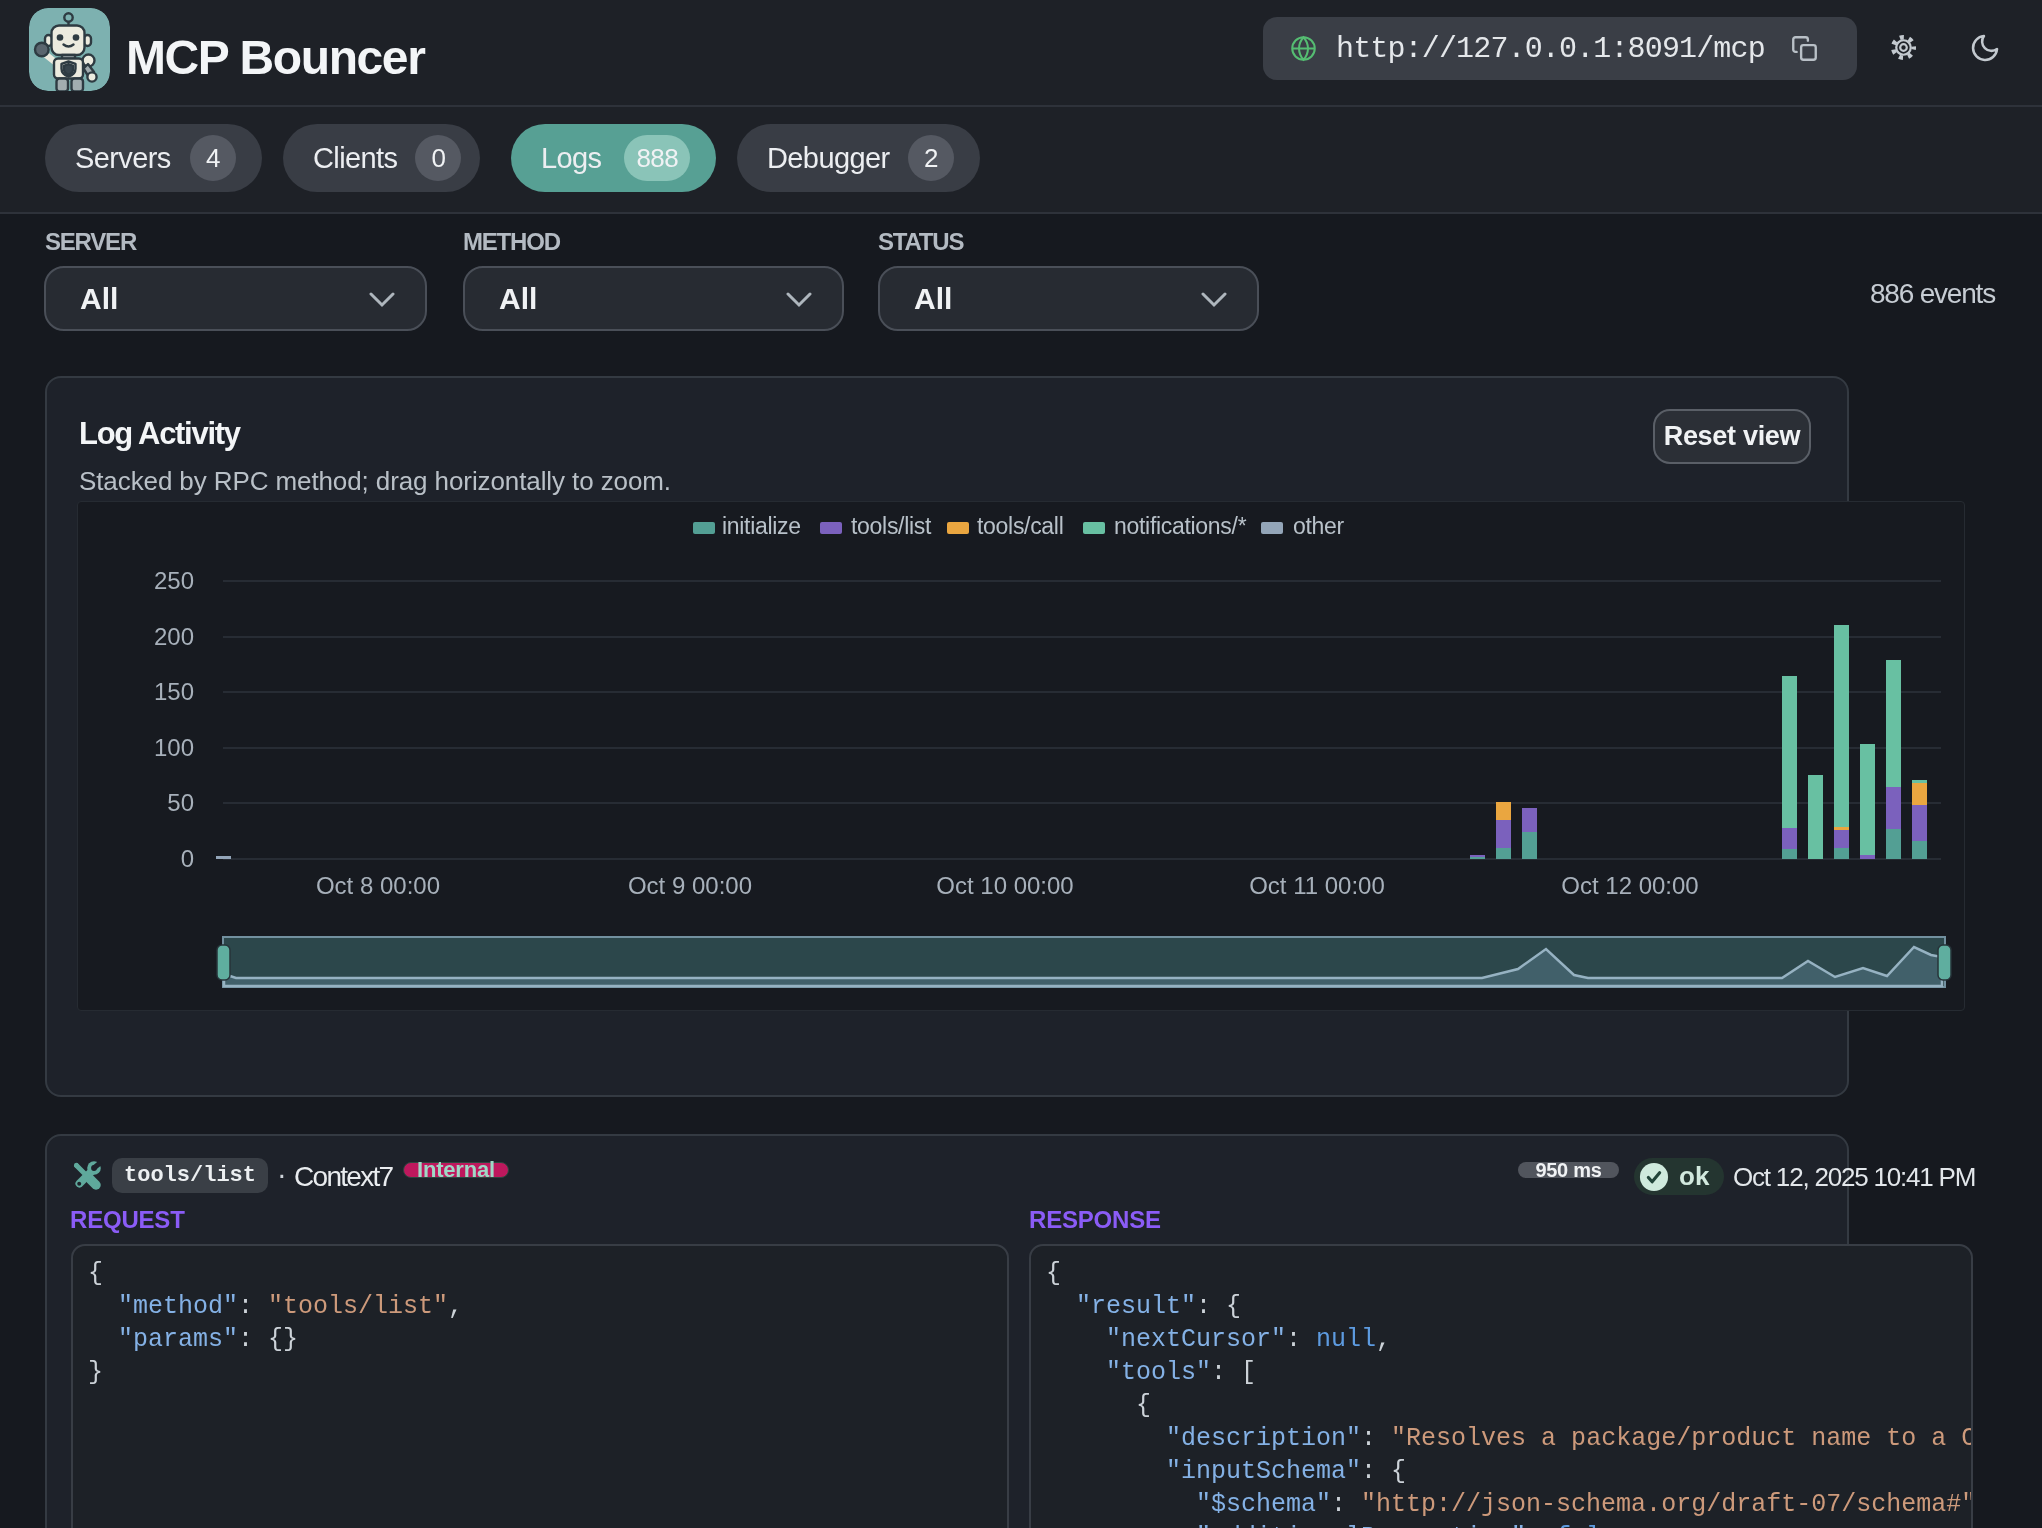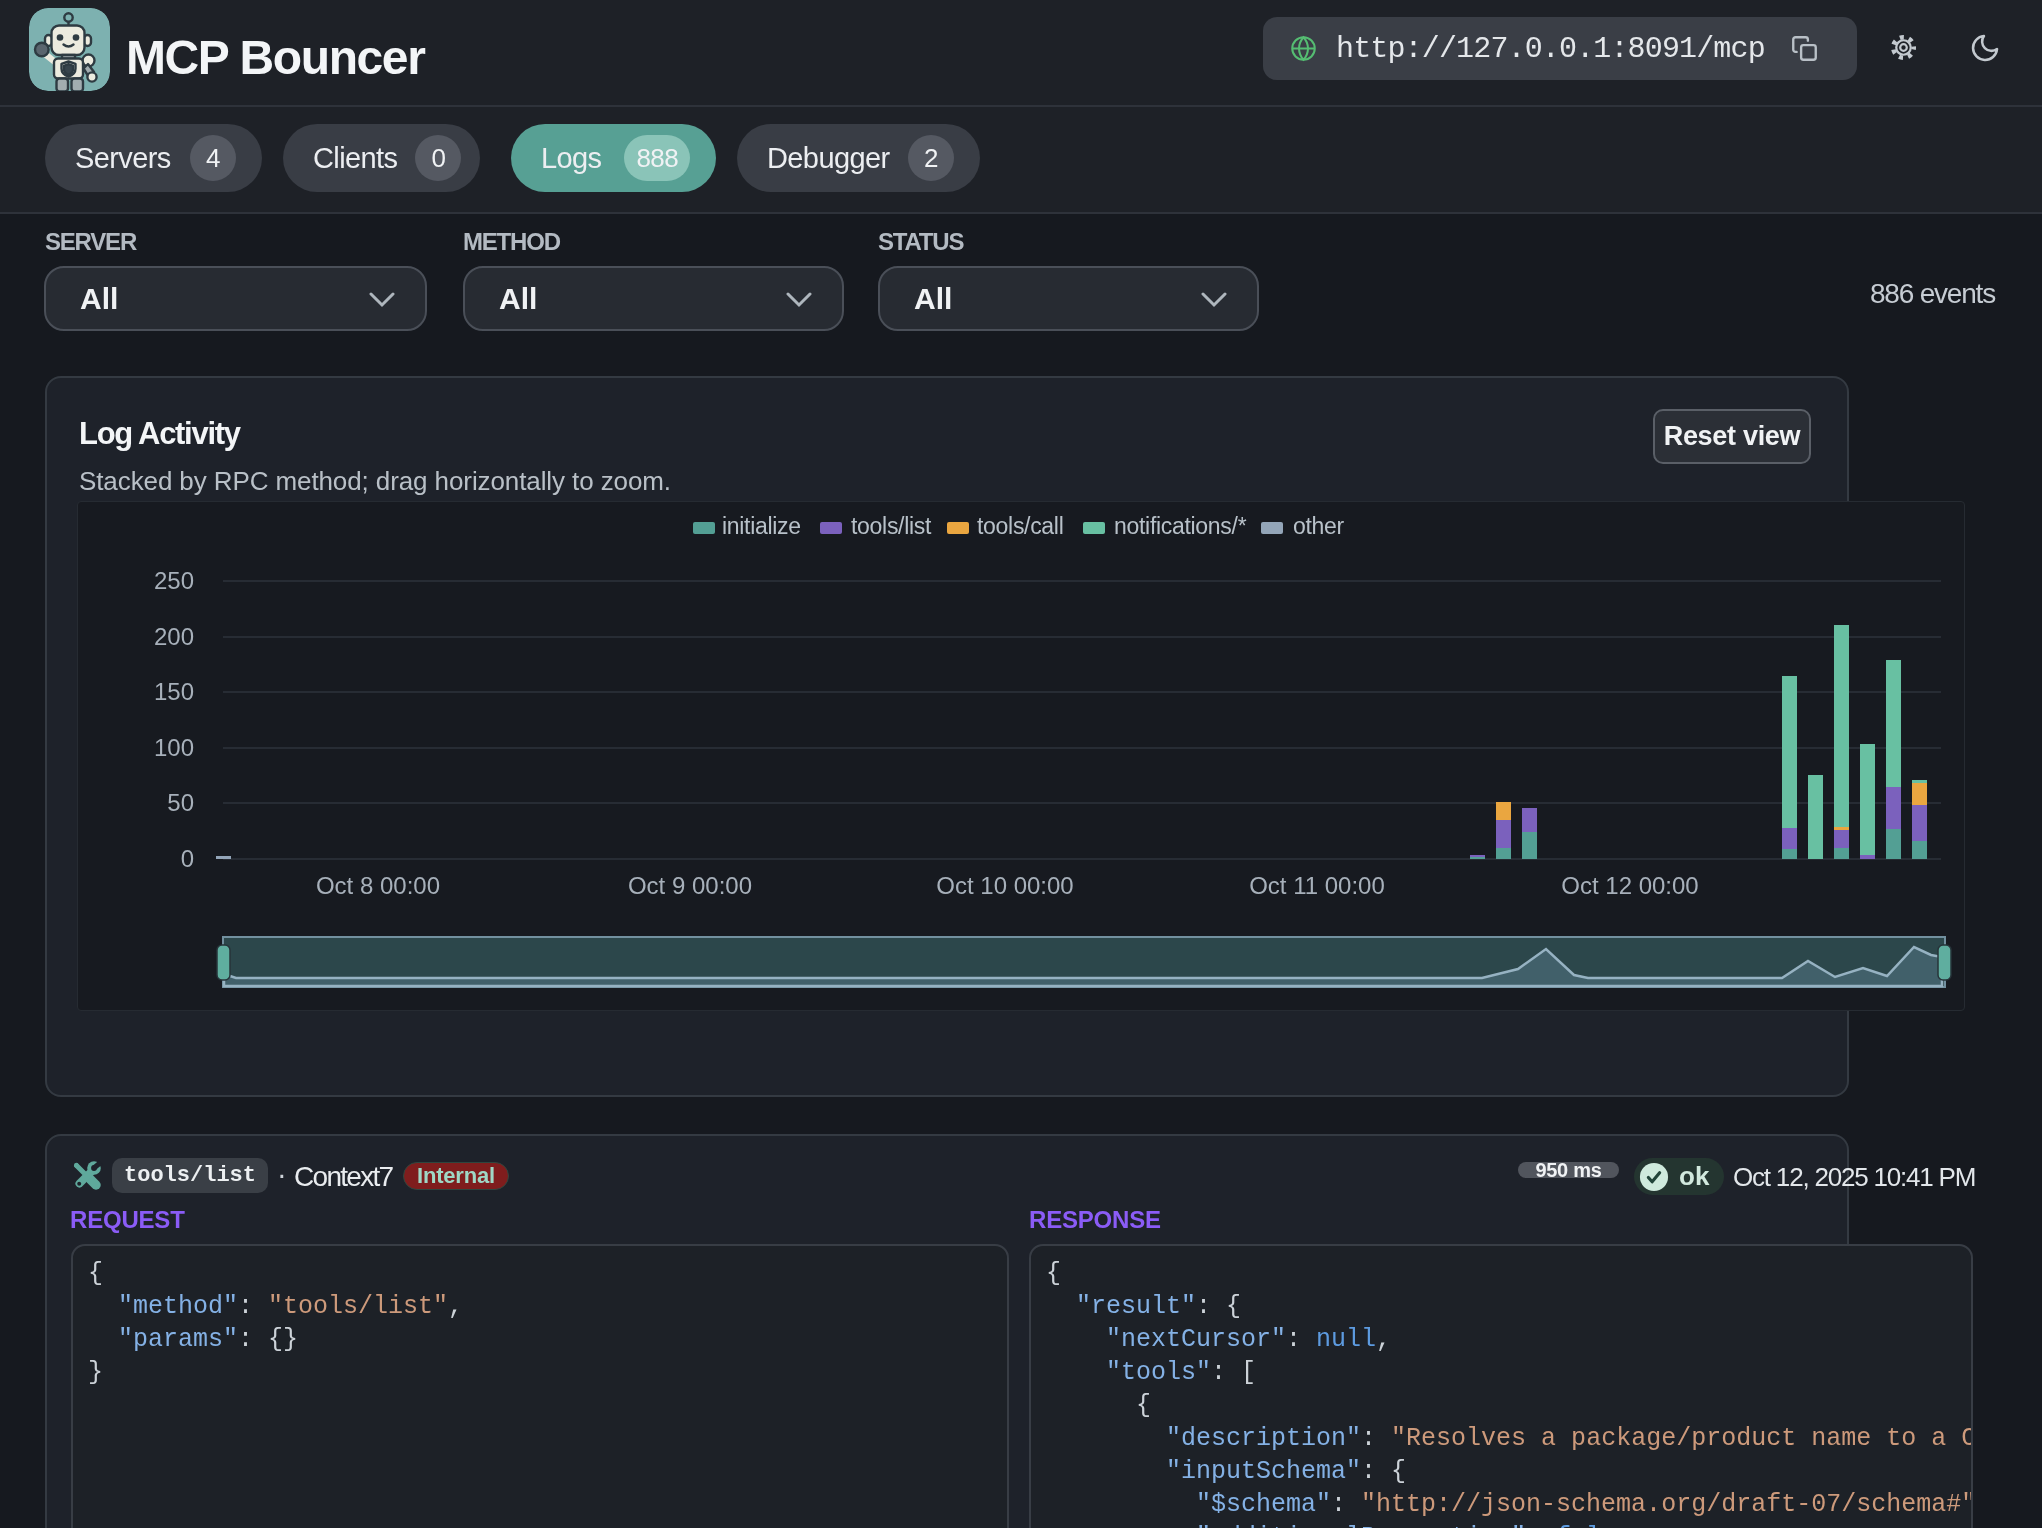--- a/index.html
+++ b/index.html
@@ -28,31 +28,31 @@
   .select svg { position:absolute; right:30px; top:24px; }
   .events { position:absolute; right:47px; top:278px; font-size:28px; color:#c6ccd3; letter-spacing:-1.2px; }
 
   
   .card { position:absolute; left:45px; width:1804px; background:#1e222a; border:2px solid #343a42; border-radius:16px; }
   #card1 { top:376px; height:721px; }
   #card2 { top:1134px; height:600px; }
 
   .cardtitle { position:absolute; left:32px; top:38px; font-size:31px; font-weight:bold; color:#f3f5f7; letter-spacing:-1.3px; }
   .cardsub  { position:absolute; left:32px; top:88px; font-size:26px; color:#b9c0c7; letter-spacing:-0.1px; }
-  .resetbtn { position:absolute; right:36px; top:31px; width:158px; height:55px; background:#2b2f36; border:2px solid #5a5f67; border-radius:10px; font-size:27px; font-weight:bold; color:#f0f2f4; display:flex; align-items:center; justify-content:center; white-space:nowrap; letter-spacing:-0.3px; }
+  .resetbtn { position:absolute; right:36px; top:31px; width:158px; height:55px; background:#2b2f36; border:2px solid #5a5f67; border-radius:17px; font-size:27px; font-weight:bold; color:#f0f2f4; display:flex; align-items:center; justify-content:center; white-space:nowrap; letter-spacing:-0.3px; }
 
   .chartpanel { position:absolute; left:30px; top:123px; width:1888px; height:510px; background:#171a20; border:1px solid #262b32; border-radius:4px; }
 
   .footnote { position:absolute; left:32px; top:661px; font-size:22px; color:#b9c0c7; letter-spacing:-0.45px; }
 
   
   .mpill { position:absolute; left:112px; top:1158px; height:35px; background:#3a3f46; border-radius:10px; font-family:"Liberation Mono", monospace; font-size:22px; font-weight:bold; color:#eceff1; display:flex; align-items:center; padding:0 12px; }
   .sep { position:absolute; left:277px; top:1158px; font-size:29px; color:#cdd3d9; }
   .ctx7 { position:absolute; left:294px; top:1161px; font-size:28px; color:#e9ecef; letter-spacing:-1.7px; }
-  .internal { position:absolute; left:403px; top:1162px; height:28px; background:#7f1d1d; border:1px solid #2e463f; border-radius:16px; font-size:22px; color:#9fd8c6; display:flex; align-items:center; padding:0 13px; font-weight:bold; letter-spacing:-0.2px; }
+  .internal { position:absolute; left:403px; top:1162px; height:16px; background:#be185d; border:1px solid #2e463f; border-radius:16px; font-size:22px; color:#9fd8c6; display:flex; align-items:center; padding:0 13px; font-weight:bold; letter-spacing:-0.2px; }
   .mspill { position:absolute; left:1518px; top:1162px; width:101px; height:16px; background:#51555d; border-radius:16px; font-size:20px; color:#f0f2f4; display:flex; align-items:center; justify-content:center; font-weight:bold; letter-spacing:-0.3px; }
   .oktag { position:absolute; left:1634px; top:1158px; height:37px; background:#243530; border-radius:19px; display:flex; align-items:center; padding:0 15px 0 5px; }
   .okword { font-size:26px; color:#d2e9de; margin-left:10px; font-weight:bold; }
   .datetxt { position:absolute; left:1733px; top:1162px; font-size:26px; color:#e2e6ea; white-space:nowrap; letter-spacing:-1.2px; }
 
   .colhead { position:absolute; top:1206px; font-size:24px; font-weight:bold; letter-spacing:-0.2px; color:#8b5cf6; }
   .codeblock { position:absolute; top:1244px; height:400px; background:#1d2127; border:2px solid #383d45; border-radius:14px; overflow:hidden; }
   .codeblock pre { font-family:"Liberation Mono", monospace; font-size:25px; line-height:33px; color:#ccd2d8; padding:11px 15px; }
   .ck { color:#84b1e5; }
   .cs { color:#cd9a7b; }

